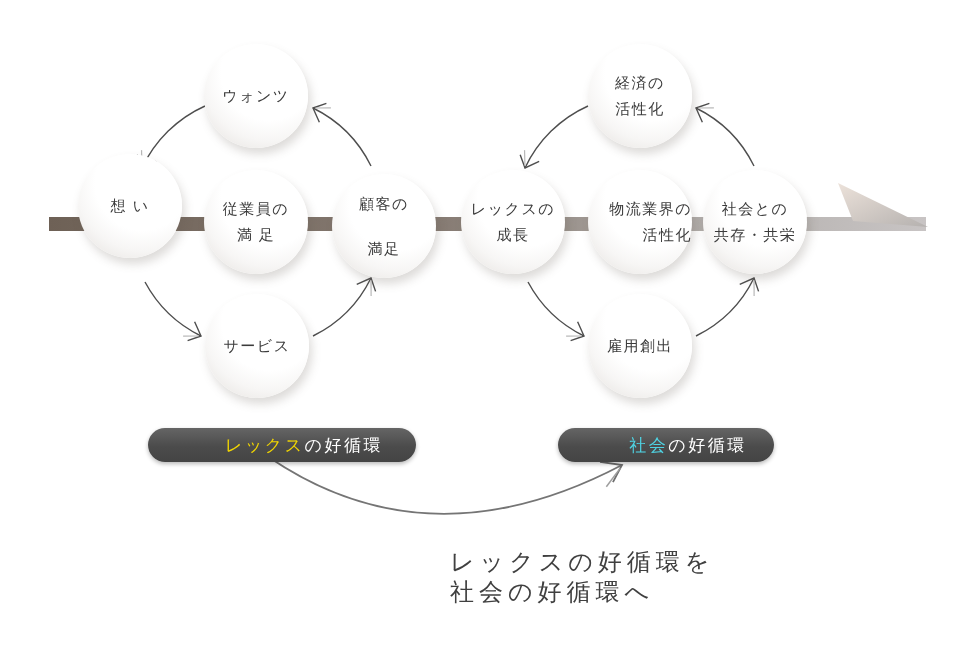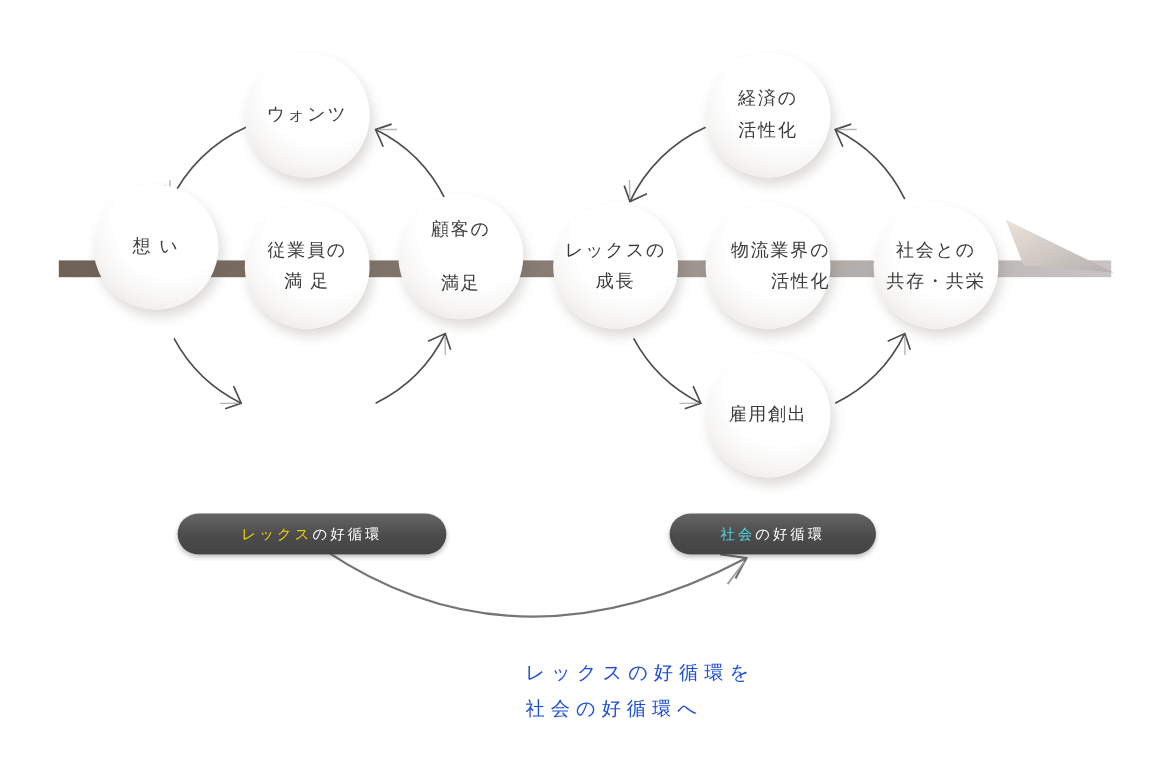--- a/index.html
+++ b/index.html
@@ -15,26 +15,27 @@
     box-shadow:3px 6px 10px rgba(100,90,82,0.22);
     display:flex;flex-direction:column;align-items:center;justify-content:center;
     font-size:15px;letter-spacing:1.5px;color:#3b3b3b;line-height:26px;text-align:center;
     z-index:1;
   }
   .badge{
     position:absolute;height:34px;border-radius:17px;
     background:linear-gradient(180deg,#656565 0%,#4b4b4b 55%,#444444 100%);
     box-shadow:0 2px 4px rgba(0,0,0,0.28);
     display:flex;align-items:center;justify-content:center;
-    font-size:12px;letter-spacing:2.5px;color:#ffffff;white-space:nowrap;
+    font-size:17px;letter-spacing:2.5px;color:#ffffff;white-space:nowrap;
     z-index:2;
+    padding-left:44px;
   }
   .caption{
-    position:absolute;left:438px;top:547px;
-    font-size:16px;letter-spacing:5px;line-height:30px;color:#1d4ed8;
+    position:absolute;left:450px;top:547px;
+    font-size:24px;letter-spacing:5px;line-height:30px;color:#404040;
     z-index:2;white-space:nowrap;
   }
 </style>
 </head>
 <body>
 
 <div id="stage">
 
   <svg id="layer-lines" width="960" height="650" viewBox="0 0 960 650">
     <defs>
@@ -81,38 +82,42 @@
     <span></span>
   </div>
   <div class="node" style="left:204px;top:44px;">
     <span>ウォンツ</span>
     <span></span>
   </div>
   <div class="node" style="left:204px;top:170px;font-family:Liberation Serif, serif;">
     <span>従業員の</span>
     <span>満 足</span>
   </div>
-  <div class="node" style="left:332px;top:162px;gap:19px;">
+  <div class="node" style="left:332px;top:174px;gap:19px;">
     <span>顧客の</span>
     <span>満足</span>
+  </div>
+  <div class="node" style="left:205px;top:294px;">
+    <span>サービス</span>
+    <span></span>
   </div>
 
   <div class="node" style="left:461px;top:170px;">
     <span>レックスの</span>
     <span>成長</span>
   </div>
   <div class="node" style="left:588px;top:44px;">
     <span>経済の</span>
     <span>活性化</span>
   </div>
   <div class="node" style="left:588px;top:170px;align-items:flex-end;">
     <span>物流業界の</span>
     <span>活性化</span>
   </div>
-  <div class="node" style="left:728px;top:170px;">
+  <div class="node" style="left:703px;top:170px;">
     <span>社会との</span>
     <span>共存・共栄</span>
   </div>
   <div class="node" style="left:588px;top:294px;">
     <span>雇用創出</span>
     <span></span>
   </div>
 
   <div class="badge" style="left:148px;top:428px;width:224px;">
     <span style="color: rgb(242, 214, 0);">レックス</span>

